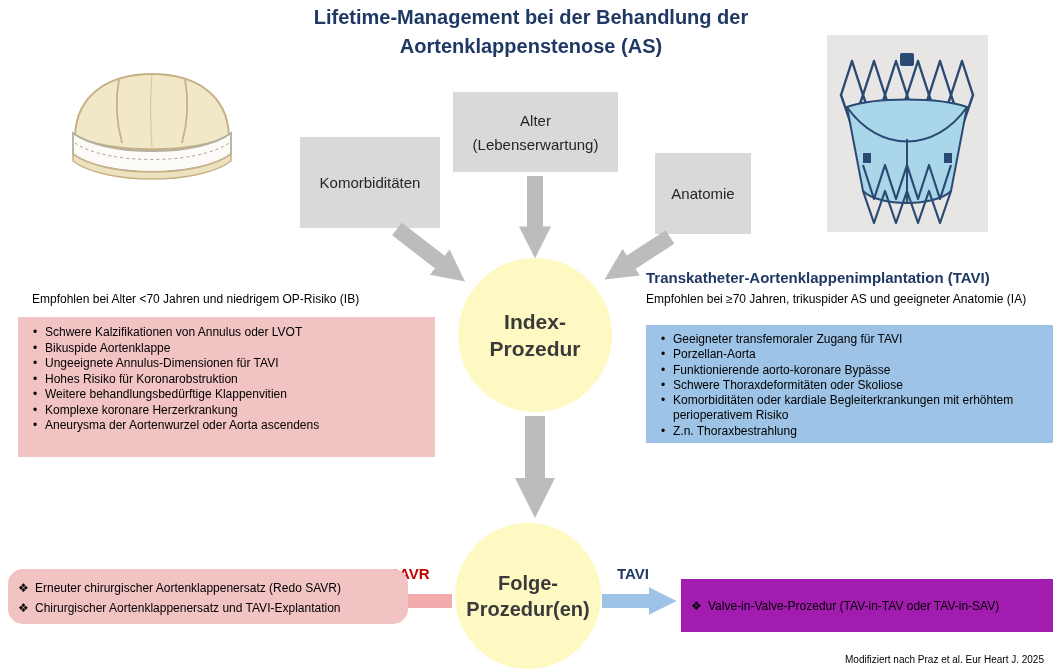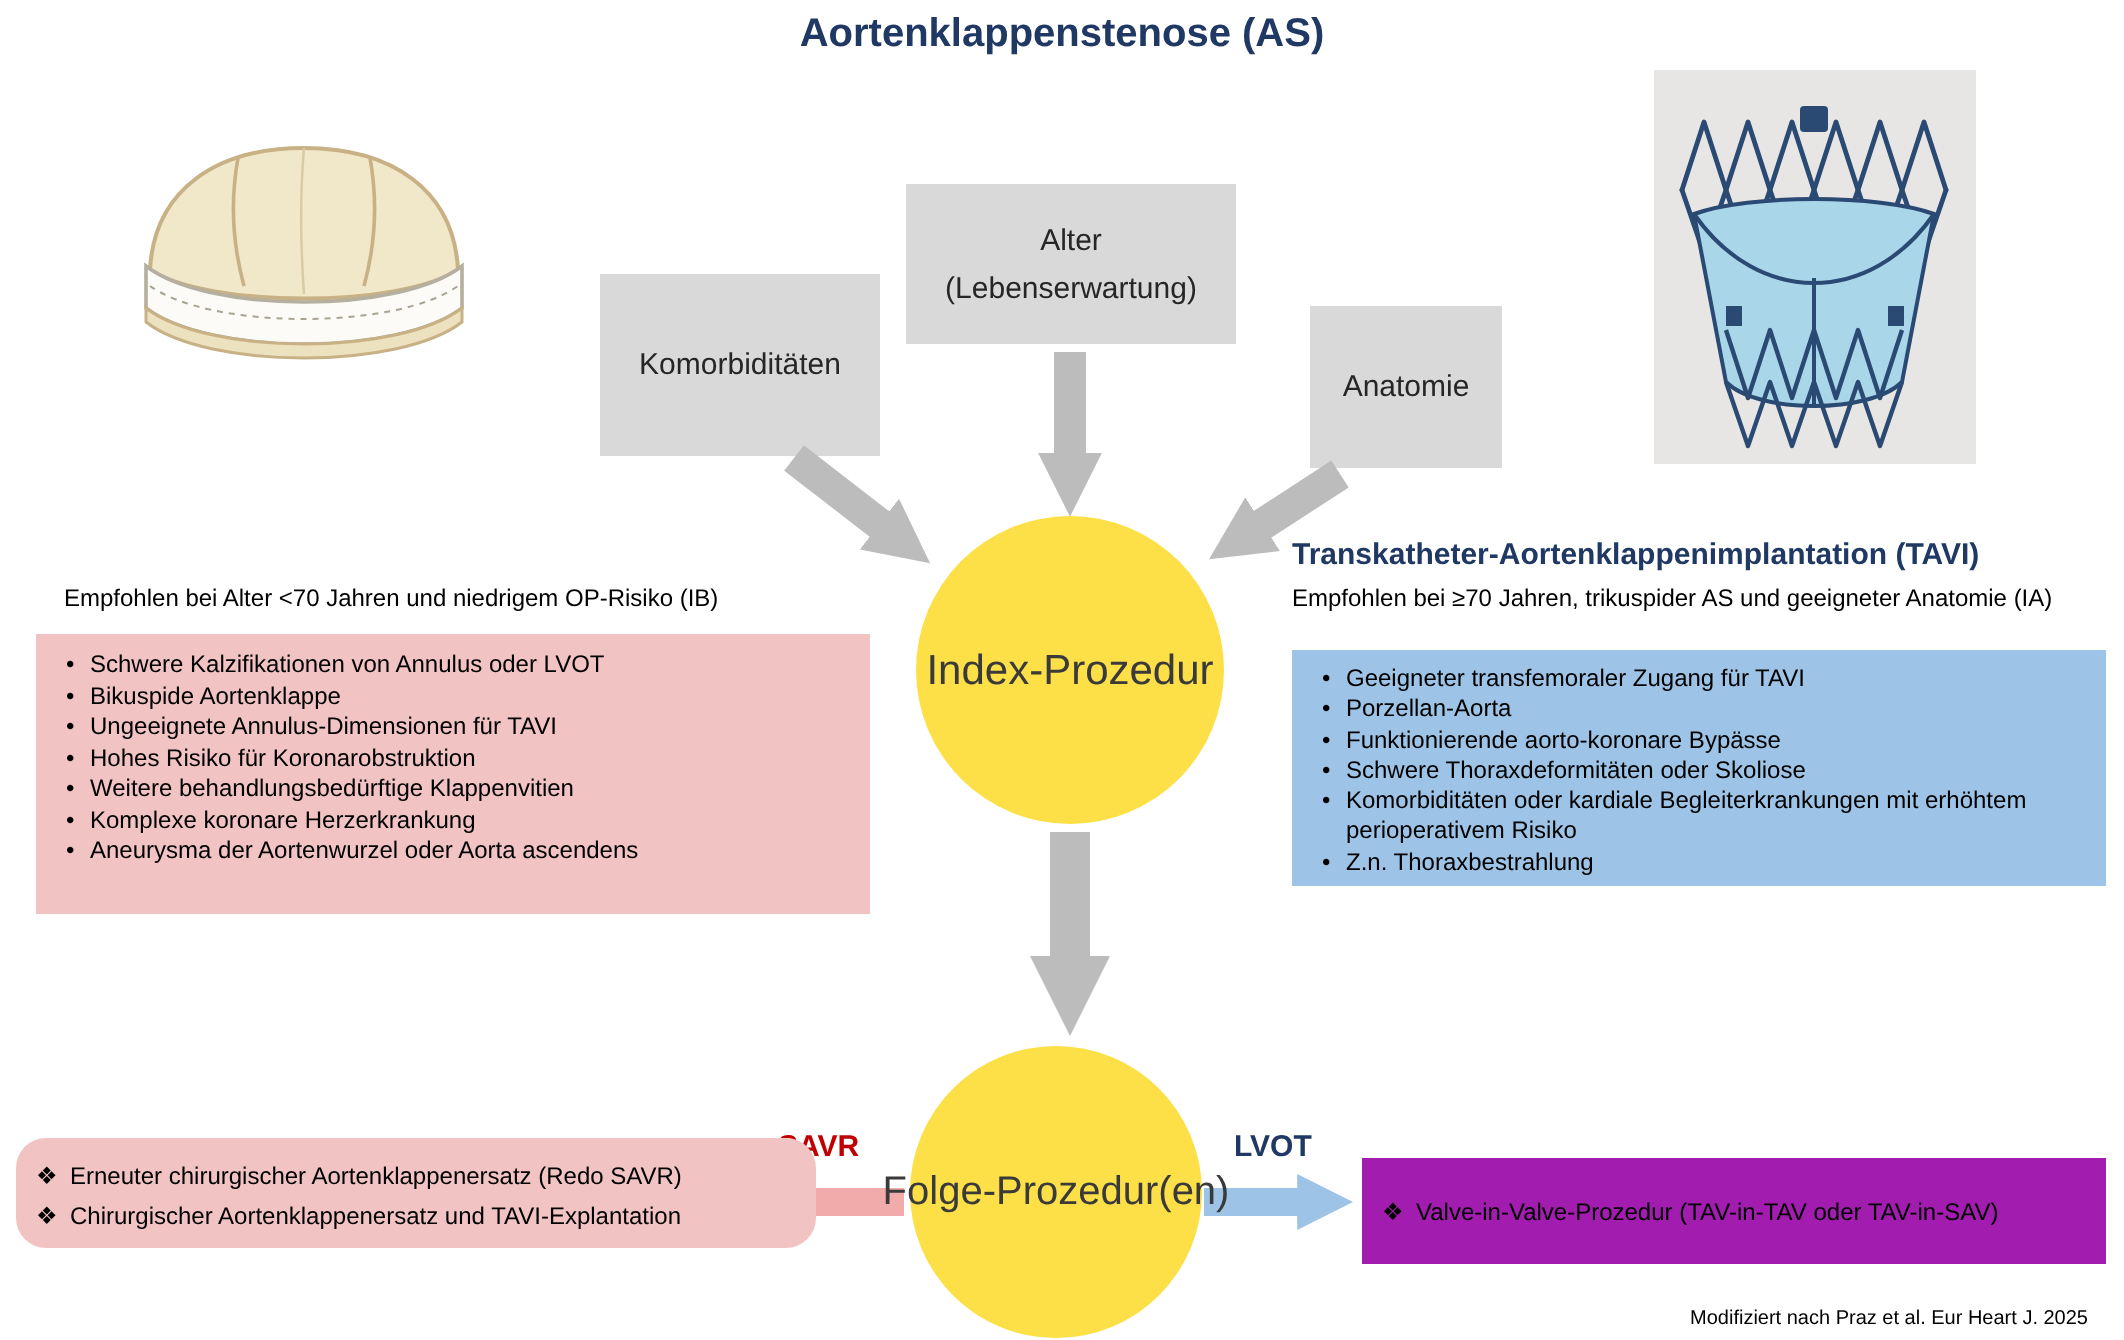--- a/index.html
+++ b/index.html
@@ -14,23 +14,23 @@
 
   .factor { position:absolute; background:#D9D9D9; display:flex; flex-direction:column;
             align-items:center; justify-content:center; text-align:center; gap:7px;
             font-size:15px; color:#262626; }
   .factor-komorb  { left:300px; top:137px; width:140px; height:91px; }
   .factor-alter   { left:453px; top:92px;  width:165px; height:80px; }
   .factor-anatomie{ left:655px; top:153px; width:96px;  height:81px; }
 
   .arrows { position:absolute; left:0; top:0; pointer-events:none; }
 
-  .circle { position:absolute; border-radius:50%; background:#fde047; display:flex;
-            flex-direction:row; align-items:center; justify-content:center;
-            font-weight:400; color:#3A3A3A; text-align:center; }
+  .circle { position:absolute; border-radius:50%; background:#fef9c3; display:flex;
+            flex-direction:column; align-items:center; justify-content:center;
+            font-weight:700; color:#3A3A3A; text-align:center; }
   .circle.index { left:458px; top:258px; width:154px; height:154px; font-size:21px; line-height:27px; }
   .circle.folge { left:455px; top:523px; width:146px; height:146px; font-size:20px; line-height:26px; }
 
   .col-head { position:absolute; font-size:15px; font-weight:700; white-space:nowrap; }
   .savr-head { left:32px;  top:269px; color:#C00000; }
   .tavi-head { left:646px; top:269px; color:#1F3864; }
   .col-sub  { position:absolute; font-size:12px; color:#000; white-space:nowrap; }
   .savr-sub { left:32px;  top:292px; }
   .tavi-sub { left:646px; top:292px; }
 
@@ -56,20 +56,21 @@
   ul.viv-list li::before { content:"❖"; left:0; }
 
   .footer { position:absolute; right:18px; bottom:5px; font-size:10px; color:#000;text-align:center; }
 </style>
 </head>
 <body>
 
 <div class="canvas">
 
   <h1 class="title">
+    <span>Lifetime-Management bei der Behandlung der</span>
     <span>Aortenklappenstenose (AS)</span>
   </h1>
 
   <svg class="illu" style="left:62px;top:57px" width="180" height="140" viewBox="0 0 180 140">
     <g>
       <path d="M13,78 C15,38 46,17 90,17 C134,17 165,38 167,78 C138,97 42,97 13,78 Z" fill="#F1E7C9" stroke="#C8B184" stroke-width="2"></path>
       <path d="M57,22 C53,44 54,64 60,86" fill="none" stroke="#C8B184" stroke-width="1.8"></path>
       <path d="M123,22 C127,44 126,64 120,86" fill="none" stroke="#C8B184" stroke-width="1.8"></path>
       <path d="M90,17 C88,40 88,62 90,90" fill="none" stroke="#D8CBA2" stroke-width="1.2"></path>
       <path d="M11,76 C42,100 138,100 169,76 L169,97 C138,121 42,121 11,97 Z" fill="#FCFBF7" stroke="#B5AF9F" stroke-width="1.8"></path>
@@ -157,20 +158,20 @@
     <li>Komorbiditäten oder kardiale Begleiterkrankungen mit erhöhtem perioperativem Risiko</li>
     <li>Z.n. Thoraxbestrahlung</li>
   </ul>
 
   <div class="flabel savr-label">SAVR</div>
   <ul class="blist redo-list">
     <li>Erneuter chirurgischer Aortenklappenersatz (Redo SAVR)</li>
     <li>Chirurgischer Aortenklappenersatz und TAVI-Explantation</li>
   </ul>
 
-  <div class="flabel tavi-label">LVOT</div>
+  <div class="flabel tavi-label">TAVI</div>
   <ul class="blist viv-list">
     <li>Valve-in-Valve-Prozedur (TAV-in-TAV oder TAV-in-SAV)</li>
   </ul>
 
   <div class="footer">Modifiziert nach Praz et al. Eur Heart J. 2025</div>
 
 </div>
 
 </body></html>

